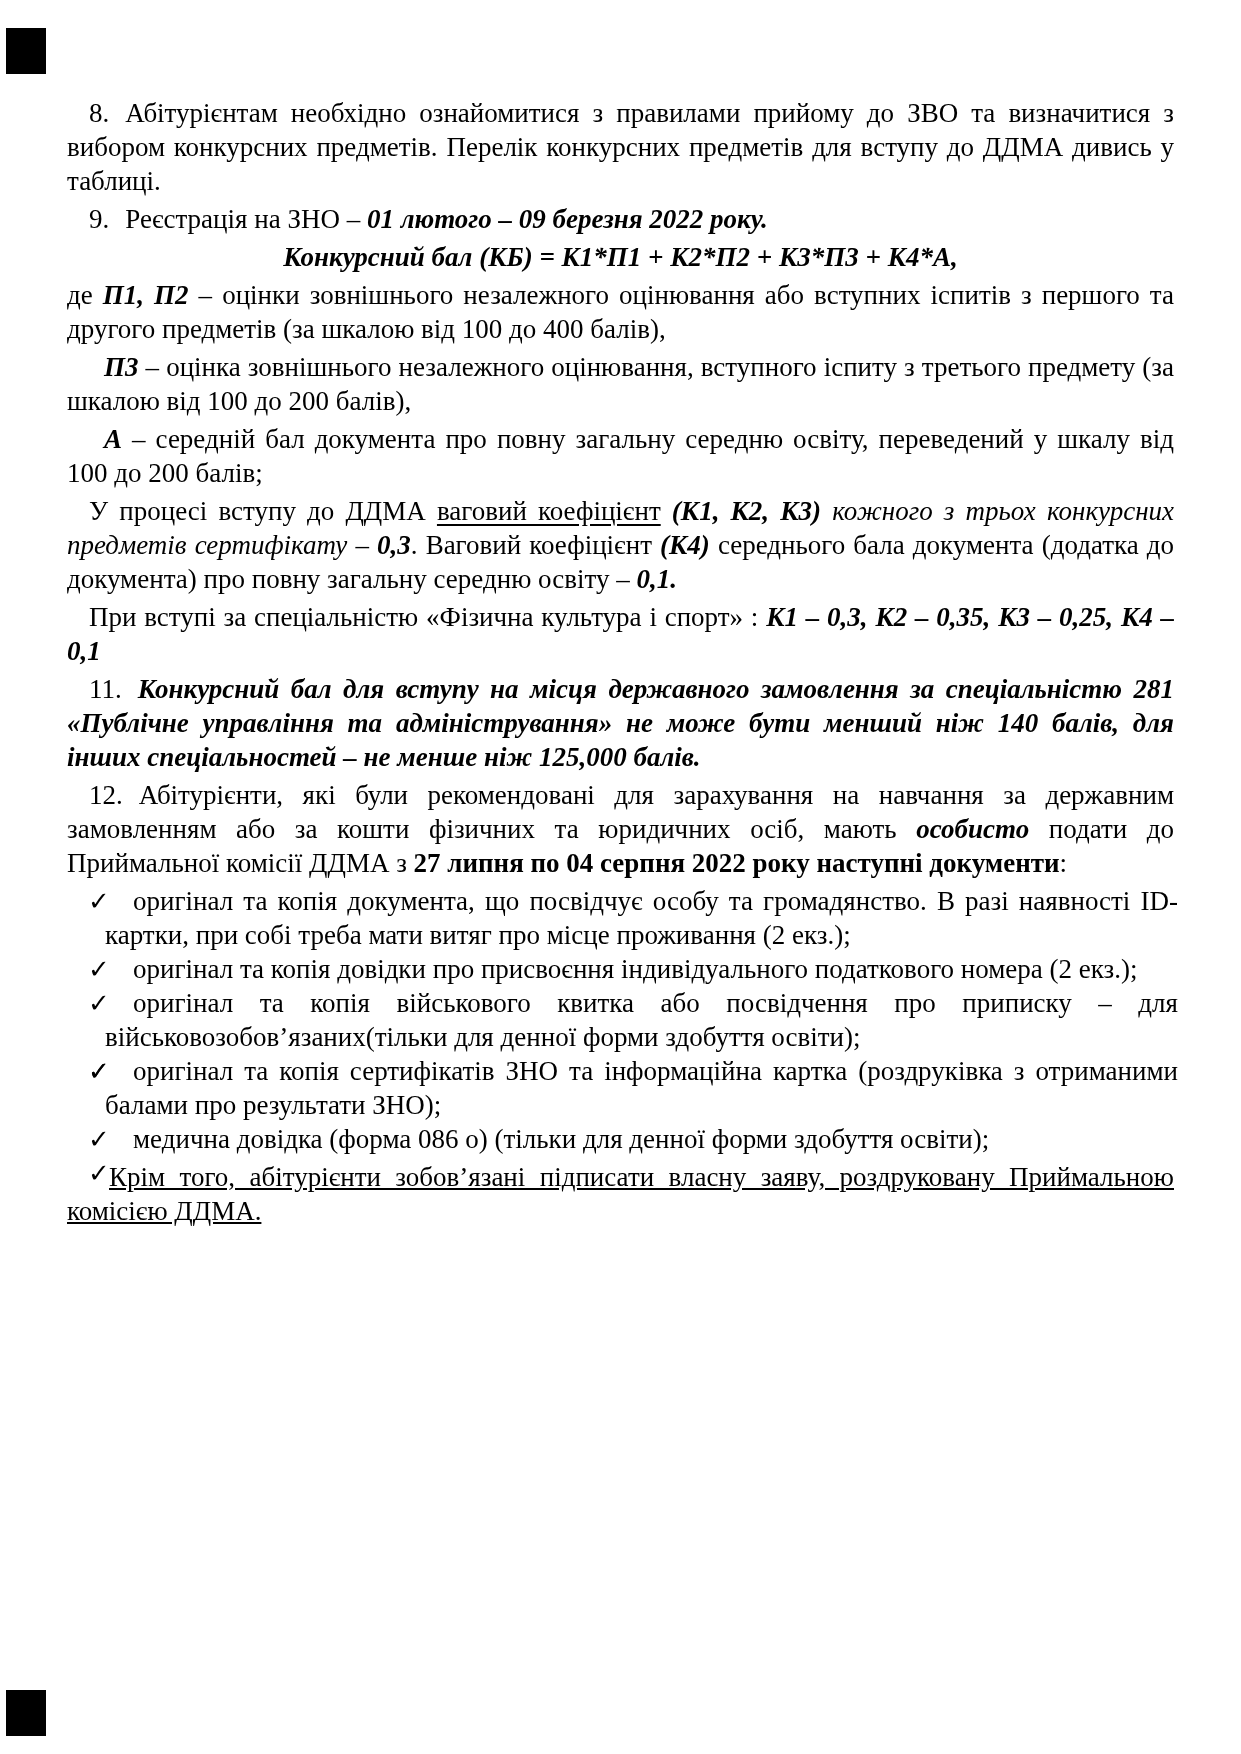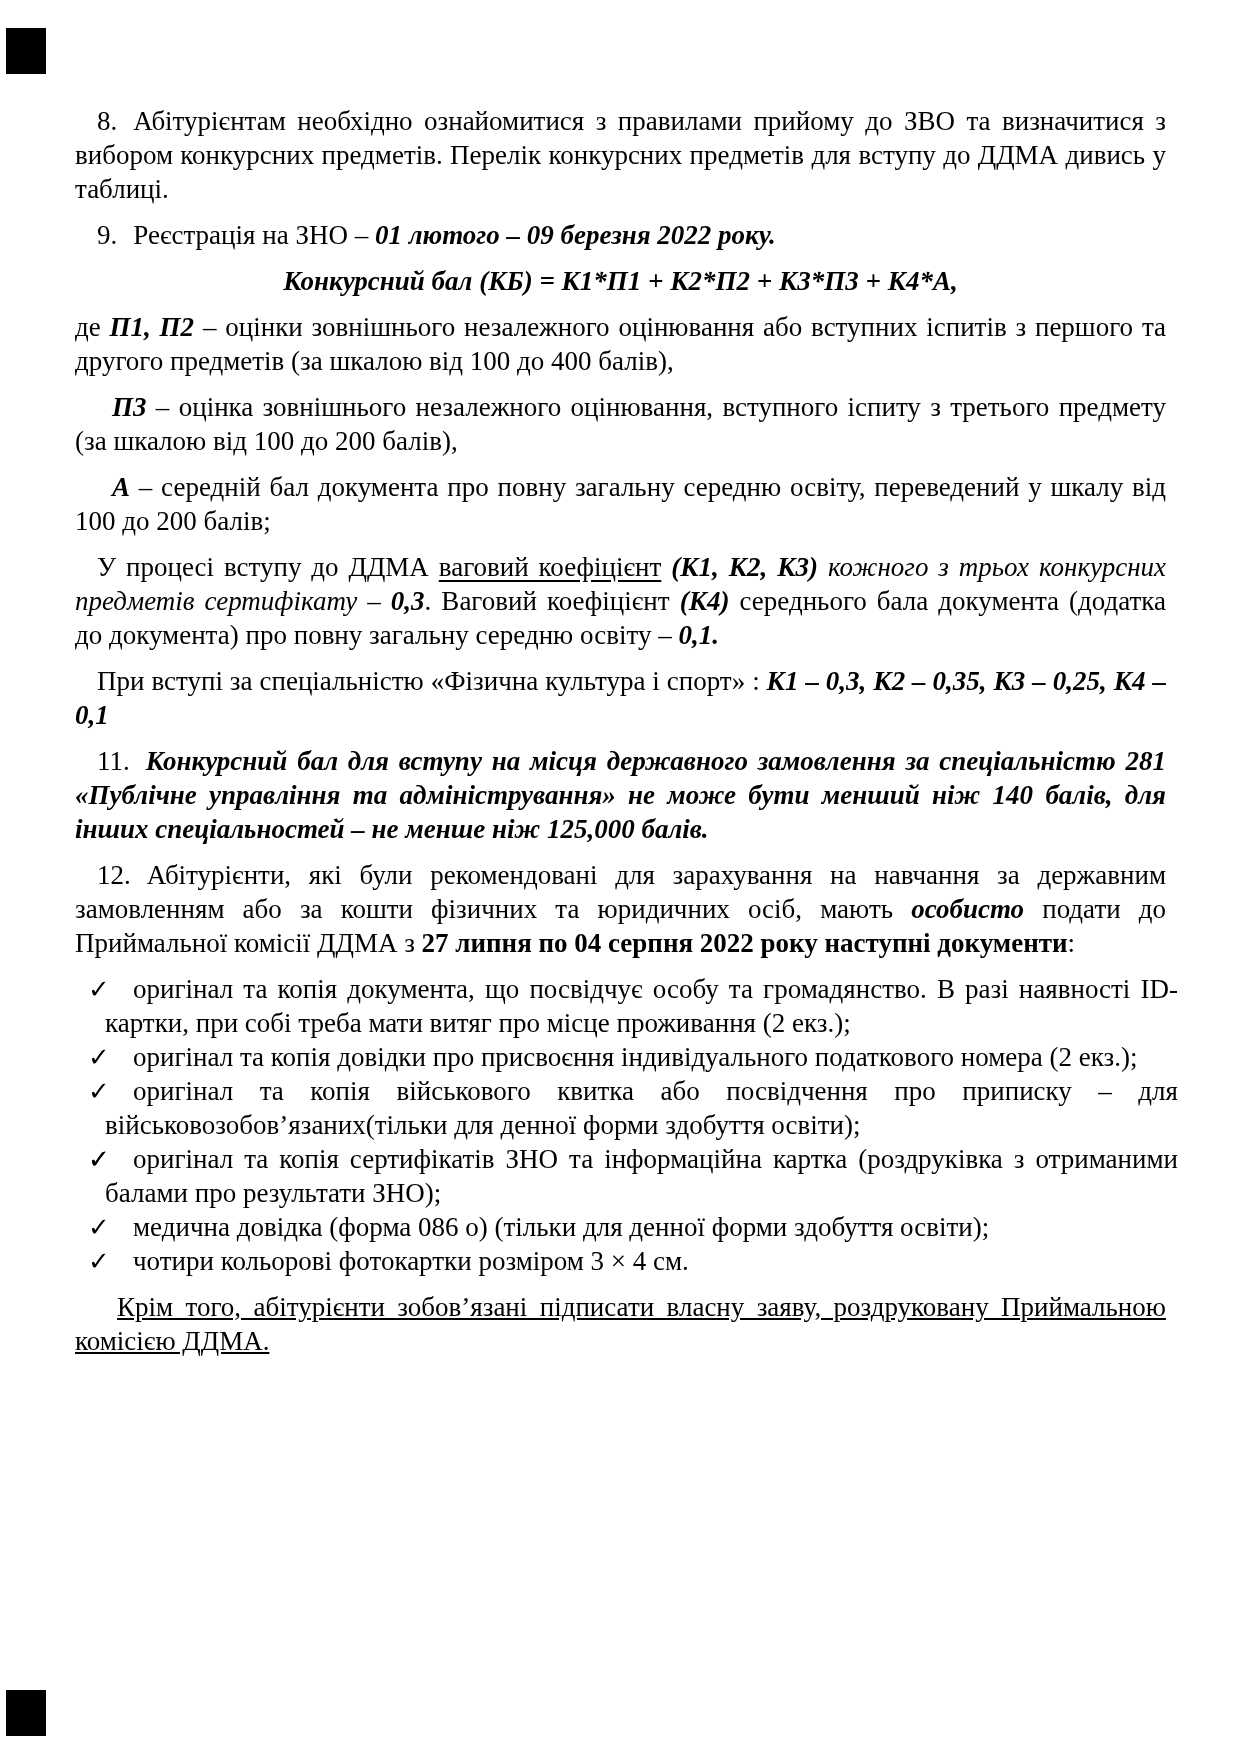--- a/index.html
+++ b/index.html
@@ -24,21 +24,21 @@
   }
   .scan-mark.top { top: 28px; }
   .scan-mark.bottom { top: 1690px; }
 
   .doc {
     padding: 92px 63px 0 63px;
     font-size: 27px;
     line-height: 34px;
     text-align: justify;
   }
-  .doc p { margin: 12px; }
+  .doc p { margin: 4px; }
 
   .ind1 { text-indent: 22px; }   
   .ind2 { text-indent: 37px; }   
   .ind3 { text-indent: 42px; text-decoration: underline; }   
   .center { text-align: center; text-indent: 0; }
 
   .b  { font-weight: bold; font-style: italic; }
   .i  { font-style: italic; }
   .u  { text-decoration: underline; text-underline-offset: 4px; }
   .bu { font-weight: bold; text-underline-offset: 4px; }
@@ -94,17 +94,17 @@
   <div class="check-item"><span class="tick">✓</span><span>оригінал та копія довідки про присвоєння індивідуального податкового номера (2 екз.);</span></div>
 
   <div class="check-item"><span class="tick">✓</span><span>оригінал та копія військового квитка або посвідчення про приписку – для військовозобов’язаних(тільки для денної форми здобуття освіти);</span></div>
 
   <div class="check-item"><span class="tick">✓</span></div>
 
   <div class="check-item"><span class="tick">✓</span><span>оригінал та копія сертифікатів ЗНО та інформаційна картка (роздруківка з отриманими балами про результати ЗНО);</span></div>
 
   <div class="check-item"><span class="tick">✓</span><span>медична довідка (форма 086 о) (тільки для денної форми здобуття освіти);</span></div>
 
-  <div class="check-item"><span class="tick">✓</span><span>чотири кольорові фотокартки розміром 3 × 4 см.</span></div>
+  <div class="check-item"><span class="tick">✓</span></div>
 
   <p class="ind3"><span>Крім того, абітурієнти зобов’язані підписати власну заяву, роздруковану Приймальною комісією ДДМА.</span></p>
 
 </div>
 
 </body></html>

